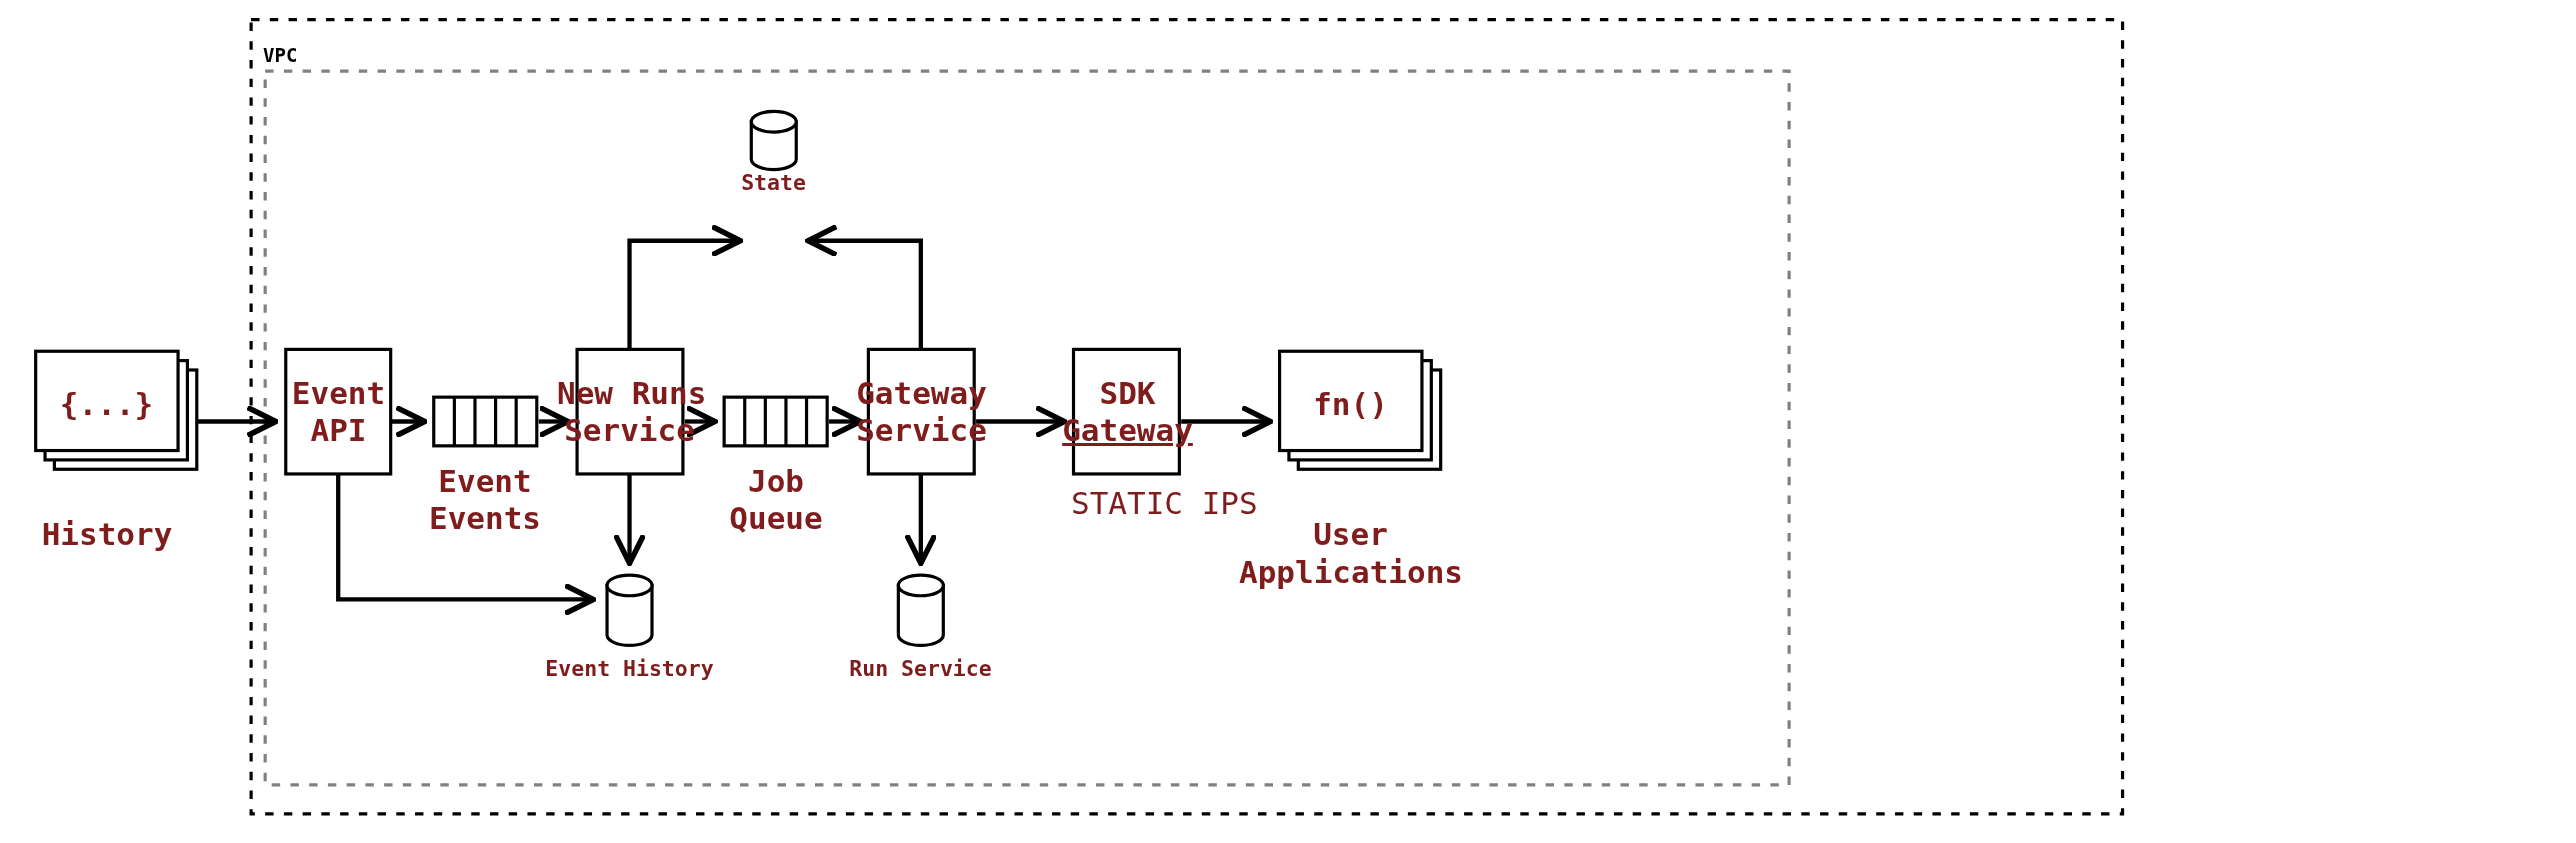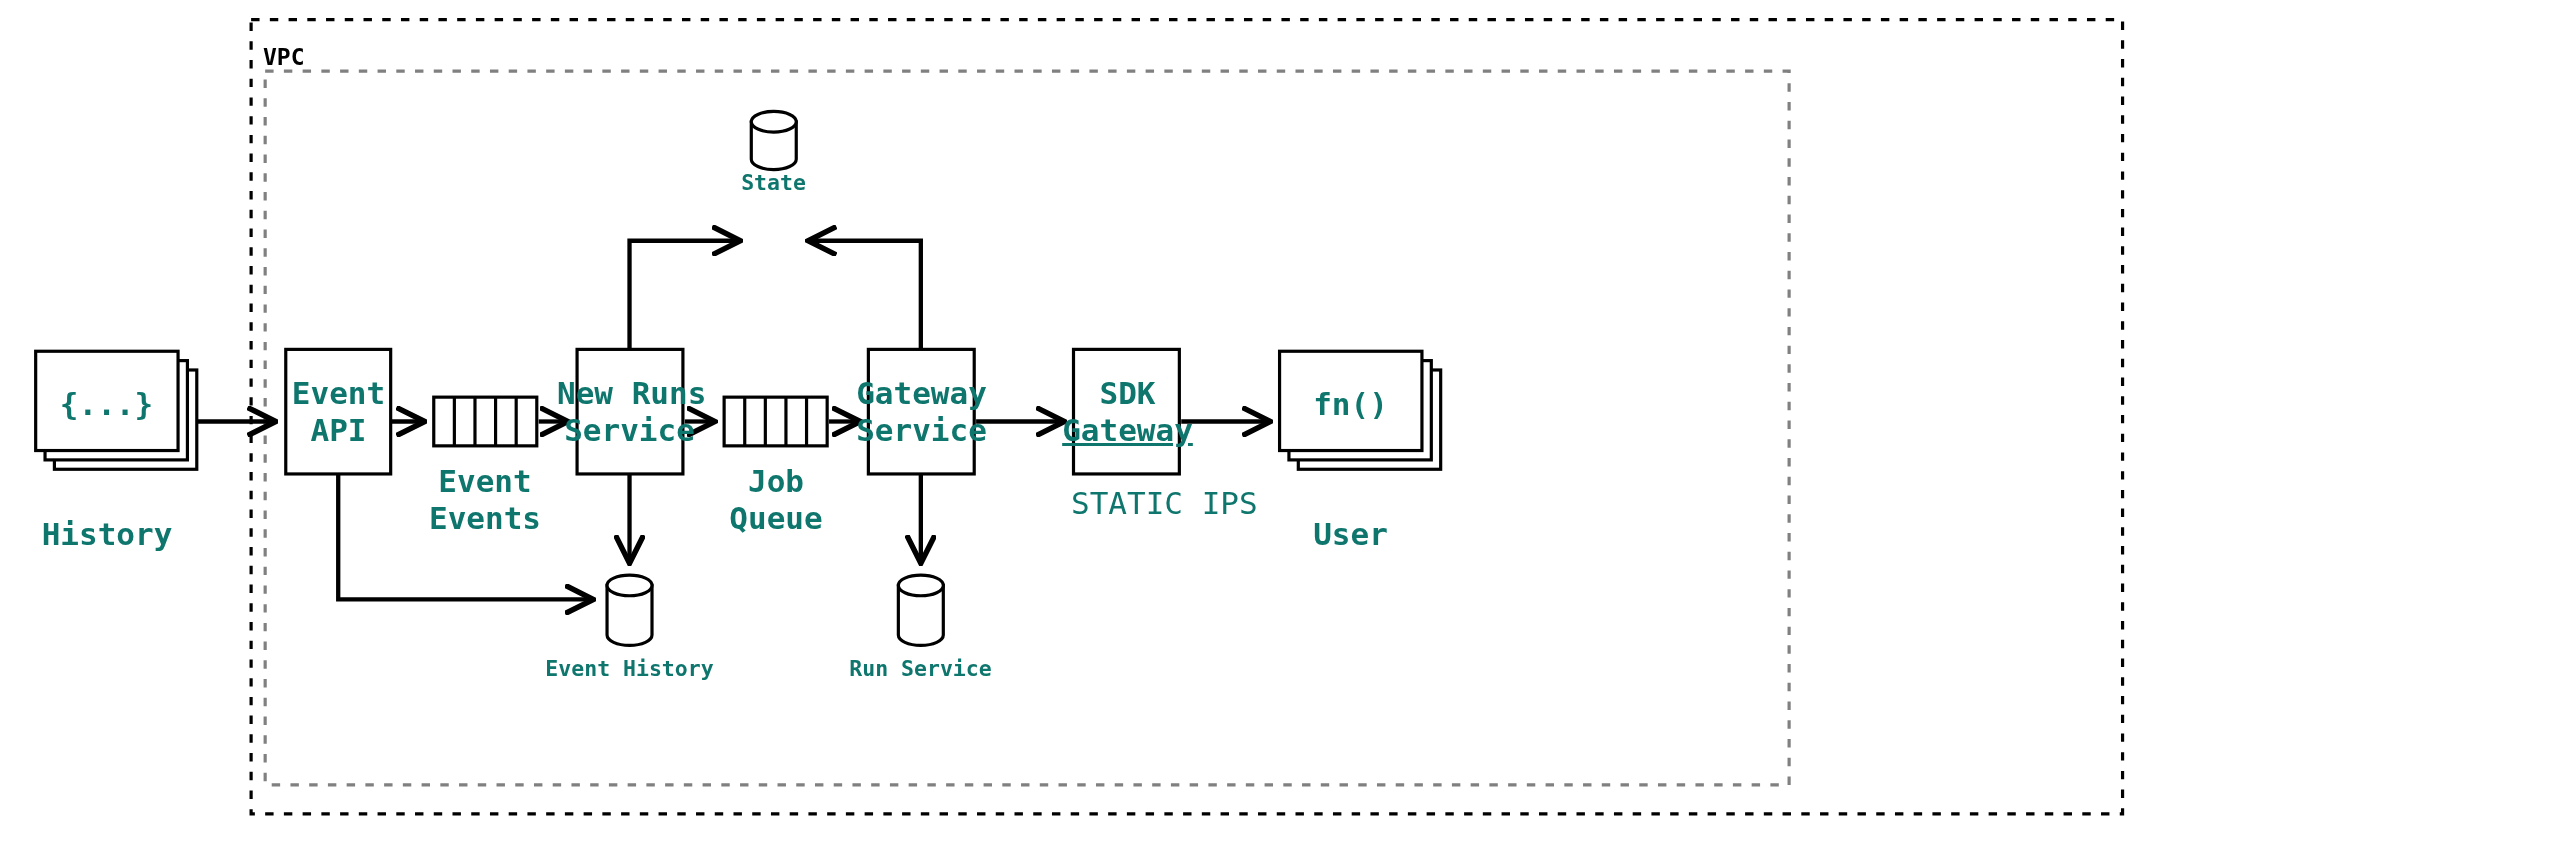--- a/index.html
+++ b/index.html
@@ -1,26 +1,26 @@
 <!DOCTYPE html>
 <html style="font-size:15px"><head>
 <meta charset="utf-8">
 <style>
   html,body{margin:0;padding:0;background:#ffffff;}
   body{width:2576px;height:843px;overflow:hidden;
        font-family:"DejaVu Sans Mono","Liberation Mono",monospace;}
   #stage{position:relative;width:2576px;height:843px;background:#fff;}
   svg.layer{position:absolute;left:0;top:0;width:2576px;height:843px;}
-  .lbl{position:absolute;text-align:center;color:#0f766e;white-space:pre;line-height:1.22;
+  .lbl{position:absolute;text-align:center;color:#7f1d1d;white-space:pre;line-height:1.22;
        font-family:"DejaVu Sans Mono","Liberation Mono",monospace;font-weight:bold;}
   .lbl.thin{font-weight:normal;}
   .boxtext{font-size:31px;}
   .undertext{font-size:31px;}
   .smalltext{font-size:21.5px;}
-  .grouptitle{position:absolute;font-size:23px;font-weight:bold;color:#000;white-space:pre;
+  .grouptitle{position:absolute;font-size:19px;font-weight:bold;color:#000;white-space:pre;
        font-family:"DejaVu Sans Mono","Liberation Mono",monospace;}
 </style>
 </head>
 <body>
 
 <div id="stage">
 
   <svg class="layer" viewBox="0 0 2750 900">
     <defs>
       <marker id="arw" viewBox="0 0 12 12" refX="10.5" refY="6" markerWidth="7.2" markerHeight="7.2" orient="auto-start-reverse">
@@ -134,15 +134,16 @@
 
   <div class="lbl smalltext" style="left:536px;top:656px;width:187px;">Event History</div>
   <div class="lbl smalltext" style="left:827px;top:656px;width:187px;">Run Service</div>
 
   <div class="lbl boxtext" style="left:1055px;top:375px;width:145px;">SDK</div>
   <div class="lbl boxtext" style="left:1055px;top:412px;width:145px;text-decoration:underline;">Gateway</div>
   <div class="lbl thin undertext" style="left:1043px;top:485px;width:169px;margin-left:28px;">STATIC IPS</div>
 
   <div class="lbl boxtext" style="left:1257px;top:386px;width:187px;text-align:center;">fn()</div>
   <div class="lbl undertext" style="left:1238px;top:516px;width:225px;">User</div>
+  <div class="lbl undertext" style="left:1201px;top:554px;width:300px;">Applications</div>
 
 </div>
 
 
 </body></html>

